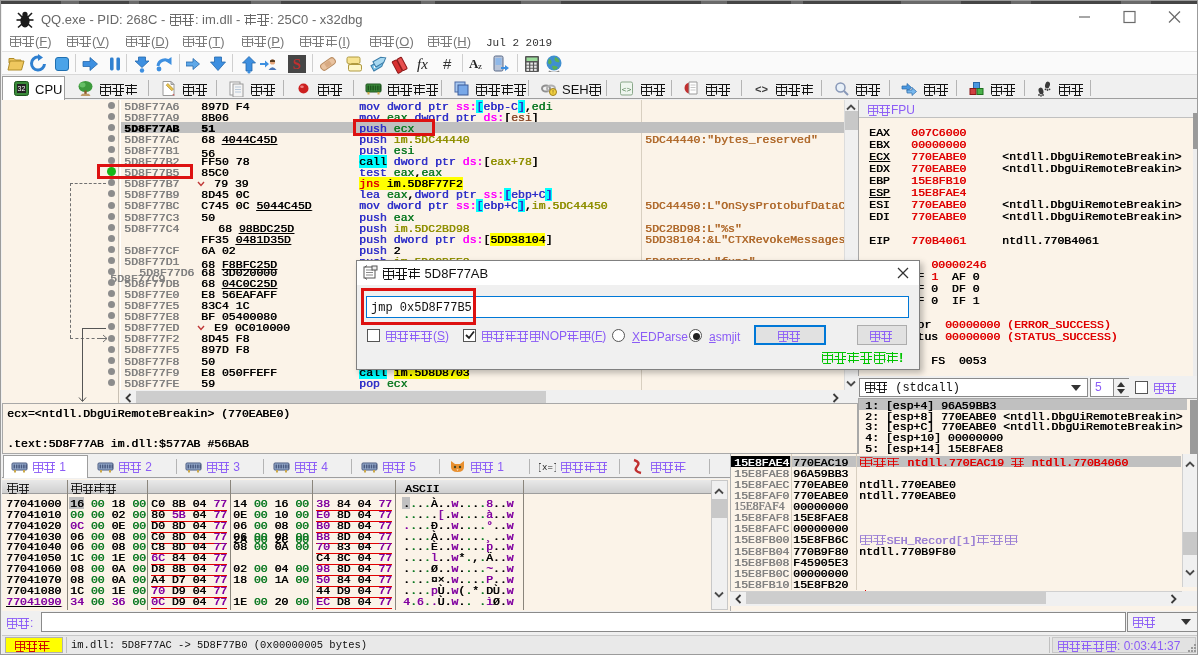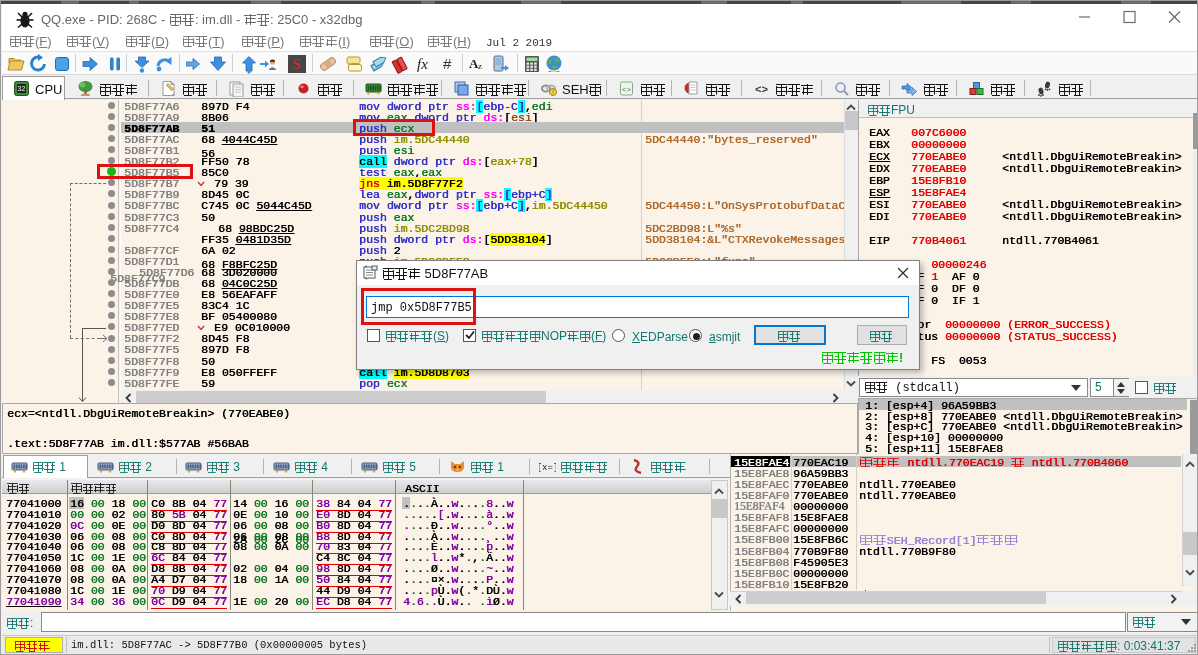--- a/index.html
+++ b/index.html
@@ -1,19 +1,19 @@
 <!DOCTYPE html>
 <html><head><meta charset="utf-8"><style>
 *{margin:0;padding:0;box-sizing:border-box}
 html,body{width:1198px;height:655px;overflow:hidden}
 body{position:relative;font:12px/14px "Liberation Sans",sans-serif;background:#f0f0f0;border:1px solid #9b9b9b}
 .abs{position:absolute}
 .mono{font:11.5px/11.1px "Liberation Mono",monospace;white-space:pre;text-shadow:0.5px 0 0 currentColor}
 .f13{font:13px/15px "Liberation Sans",sans-serif;white-space:pre;color:#111}
-.f12{font:12px/14px "Liberation Sans",sans-serif;white-space:pre;color:#0f766e}
+.f12{font:12px/14px "Liberation Sans",sans-serif;white-space:pre;color:#8b5cf6}
 .f11{font:11.5px/12px "Liberation Sans",sans-serif;white-space:pre;color:#111}
 .menu{font:13px/15px "Liberation Sans",sans-serif;white-space:pre;color:#787878}
 .m10{font:10.5px/12px "Liberation Mono",monospace;white-space:pre;color:#111}
 .m11{font:11px/13px "Liberation Mono",monospace;white-space:pre;color:#333}
 .b{color:#2e2ec8}.g{color:#0e7a24}.mg{color:#ff00ff}.ol{color:#8f8f00}
 .orx{color:#b06a2c}.rd{color:#e00000}.gy{color:#808080}.pu{color:#8000a0}
 .blk{color:#000}
 .cyb{background:#00ffff}.yb{background:#ffff00}
 .u{text-decoration:underline}
 .cj{display:inline-block;position:relative;width:1em;height:0.96em;vertical-align:-0.15em;
@@ -533,21 +533,21 @@
     <path d="M0 0 L8 0 L4 5 Z" fill="#333"></path>
   </svg>
 <div class="abs" style="left:1134px;top:380px;width:13px;height:13px;background:#fff;border:1px solid #555"></div>
 <div class="abs f12" style="left:1152px;top:380px;"><i class="cj"></i><i class="cj"></i></div>
 <div class="abs" style="left:857px;top:397px;width:341px;height:57px;background:#fbf3e8;border-left:1px solid #a8a8a8;border-top:1px solid #a8a8a8"></div>
 <div class="abs" style="left:858px;top:398.1px;width:328px;height:10.9px;background:#c0c0c0"></div>
 <div class="abs mono" style="left:864px;top:398.6px;">1: [esp+4] 96A59BB3</div>
 <div class="abs mono" style="left:864px;top:409.5px;">2: [esp+8] 770EABE0 &lt;ntdll.DbgUiRemoteBreakin&gt;</div>
 <div class="abs mono" style="left:864px;top:420.40000000000003px;">3: [esp+C] 770EABE0 &lt;ntdll.DbgUiRemoteBreakin&gt;</div>
 <div class="abs mono" style="left:864px;top:431.3px;">4: [esp+10] 00000000</div>
-<div class="abs mono" style="left:864px;top:442.20000000000005px;">5: [esp+11] 15E8FAE8</div>
+<div class="abs mono" style="left:864px;top:442.20000000000005px;">5: [esp+14] 15E8FAE8</div>
 <div class="abs" style="left:1189px;top:398px;width:8px;height:55px;background:#ededed"></div>
 <div class="abs" style="left:1189px;top:399px;width:7px;height:54px;background:#9a9a9a"></div>
 <div class="abs" style="left:1px;top:402px;width:856px;height:51px;background:#fbf3e8;border:1px solid #a8a8a8"></div>
 <div class="abs mono" style="left:6px;top:407px;">ecx=&lt;ntdll.DbgUiRemoteBreakin&gt; (770EABE0)</div>
 <div class="abs mono" style="left:6px;top:437px;">.text:5D8F77AB im.dll:$577AB #56BAB</div>
 <div class="abs" style="left:1px;top:453px;width:728px;height:157px;background:#fbf3e8"></div>
 <div class="abs" style="left:1px;top:453px;width:728px;height:25px;background:#f0f0f0"></div>
 <div class="abs" style="left:1px;top:476px;width:728px;height:1px;background:#9e9e9e"></div>
 <div class="abs" style="left:2px;top:454px;width:85px;height:23px;background:#fff;border:1px solid #9e9e9e;border-bottom:none"></div>
 <svg class="abs" style="left:10px;top:457px" width="17" height="17" viewBox="0 0 17 17">

